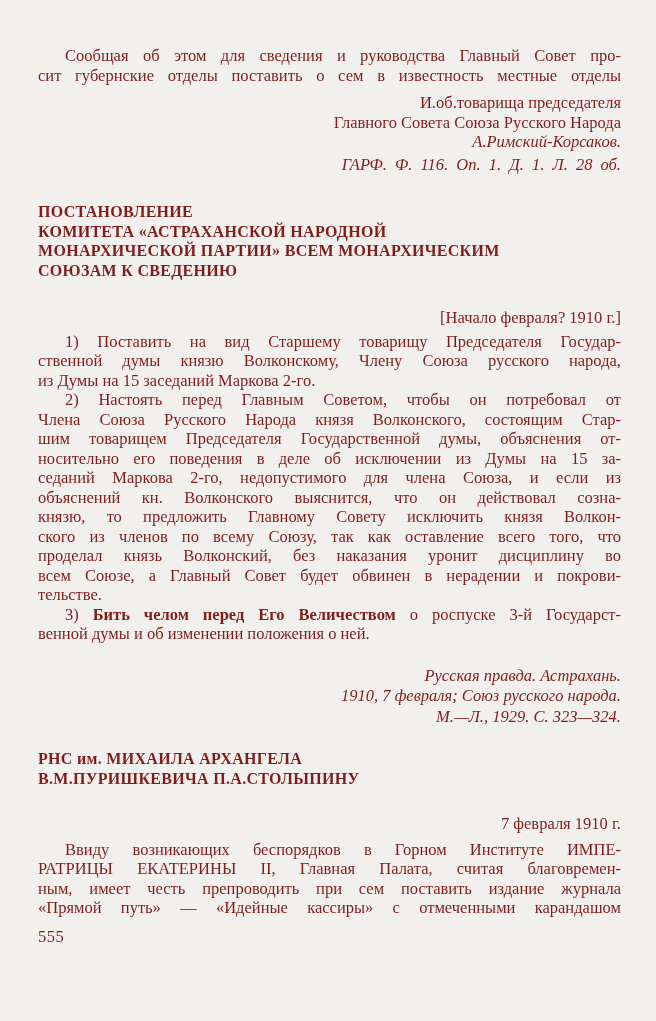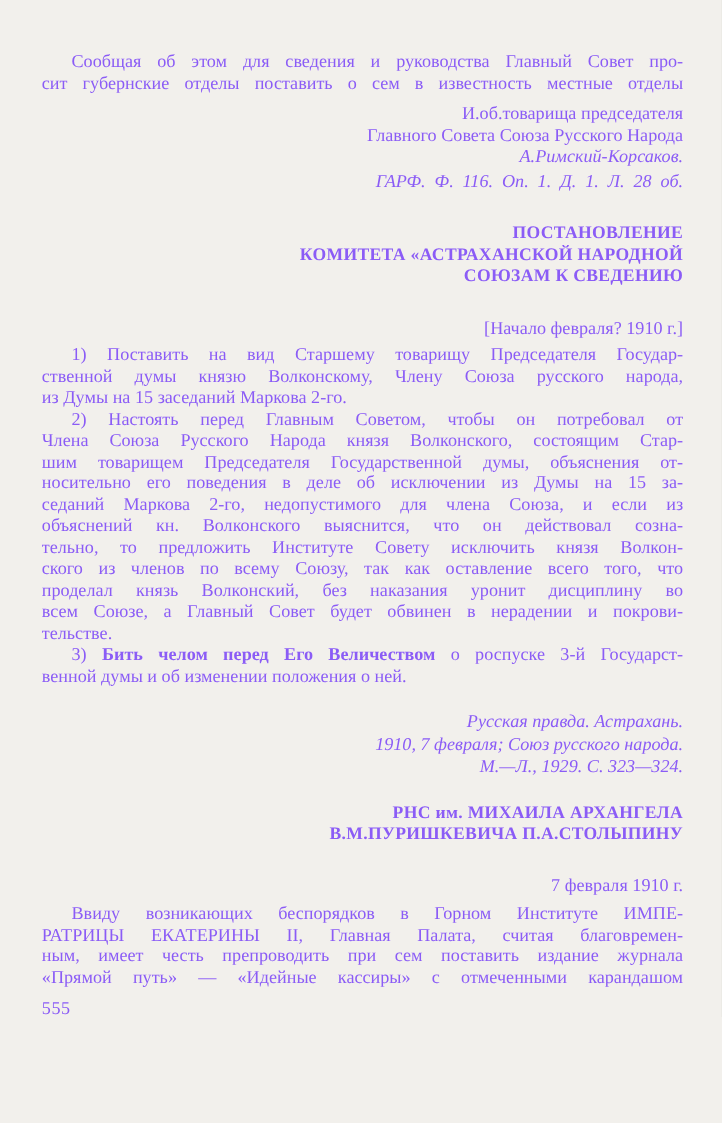--- a/index.html
+++ b/index.html
@@ -6,35 +6,35 @@
     margin: 0;
     padding: 0;
     background: #e8e6e1;
   }
   .page {
     position: relative;
     width: 656px;
     height: 1021px;
     margin: 0 auto;
     background: #f2f0ec;
-    color: #8b5cf6;
+    color: #7f1d1d;
     font-family: "Liberation Serif", serif;
     font-size: 16.5px;
     overflow: hidden;
     box-sizing: border-box;
     padding: 46px 35px 0 38px;
   }
   .block { line-height: 19.5px; }
   .ln { min-height: 19.5px; }
   .justify .ln { text-align: justify; text-align-last: justify; }
   .justify .ln-last { text-align-last: auto; }
   .justify-all .ln { text-align: justify; text-align-last: justify; }
   .indent .ln-first { text-indent: 27px; }
   .right .ln, .right { text-align: right; }
-  .center .ln { text-align: right; }
+  .center .ln { text-align: left; }
   .title {
     font-weight: bold;
     font-size: 16px;
     letter-spacing: 0.3px;
     line-height: 19.5px;
   }
   .italic { font-style: italic; }
   .archive { word-spacing: 4px; }
 
   .sig        { margin-top: 8px; }
@@ -69,39 +69,40 @@
     <div class="ln">И.об.товарища председателя</div>
     <div class="ln">Главного Совета Союза Русского Народа</div>
     <div class="ln italic">А.Римский-Корсаков.</div>
   </div>
 
   <div class="block right italic archive archive-ln">ГАРФ. Ф. 116. Оп. 1. Д. 1. Л. 28 об.</div>
 
   <div class="block center title title1">
       <div class="ln ln-first">ПОСТАНОВЛЕНИЕ</div>
       <div class="ln">КОМИТЕТА «АСТРАХАНСКОЙ НАРОДНОЙ</div>
+      <div class="ln">МОНАРХИЧЕСКОЙ ПАРТИИ» ВСЕМ МОНАРХИЧЕСКИМ</div>
       <div class="ln ln-last">СОЮЗАМ К СВЕДЕНИЮ</div>
     </div>
 
   <div class="block right date1">[Начало февраля? 1910 г.]</div>
 
   <div class="block justify indent item1">
       <div class="ln ln-first">1) Поставить на вид Старшему товарищу Председателя Государ-</div>
       <div class="ln">ственной думы князю Волконскому, Члену Союза русского народа,</div>
       <div class="ln ln-last">из Думы на 15 заседаний Маркова 2-го.</div>
     </div>
 
   <div class="block justify indent">
       <div class="ln ln-first">2) Настоять перед Главным Советом, чтобы он потребовал от</div>
       <div class="ln">Члена Союза Русского Народа князя Волконского, состоящим Стар-</div>
       <div class="ln">шим товарищем Председателя Государственной думы, объяснения от-</div>
       <div class="ln">носительно его поведения в деле об исключении из Думы на 15 за-</div>
       <div class="ln">седаний Маркова 2-го, недопустимого для члена Союза, и если из</div>
       <div class="ln">объяснений кн. Волконского выяснится, что он действовал созна-</div>
-      <div class="ln">тельно, то предложить Институте Совету исключить князя Волкон-</div>
+      <div class="ln">князю, то предложить Главному Совету исключить князя Волкон-</div>
       <div class="ln">ского из членов по всему Союзу, так как оставление всего того, что</div>
       <div class="ln">проделал князь Волконский, без наказания уронит дисциплину во</div>
       <div class="ln">всем Союзе, а Главный Совет будет обвинен в нерадении и покрови-</div>
       <div class="ln ln-last">тельстве.</div>
     </div>
 
   <div class="block">
     <div class="mixline">
       <span>3) </span><b>Бить челом перед Его Величеством</b><span> о роспуске 3-й Государст-</span>
     </div>

